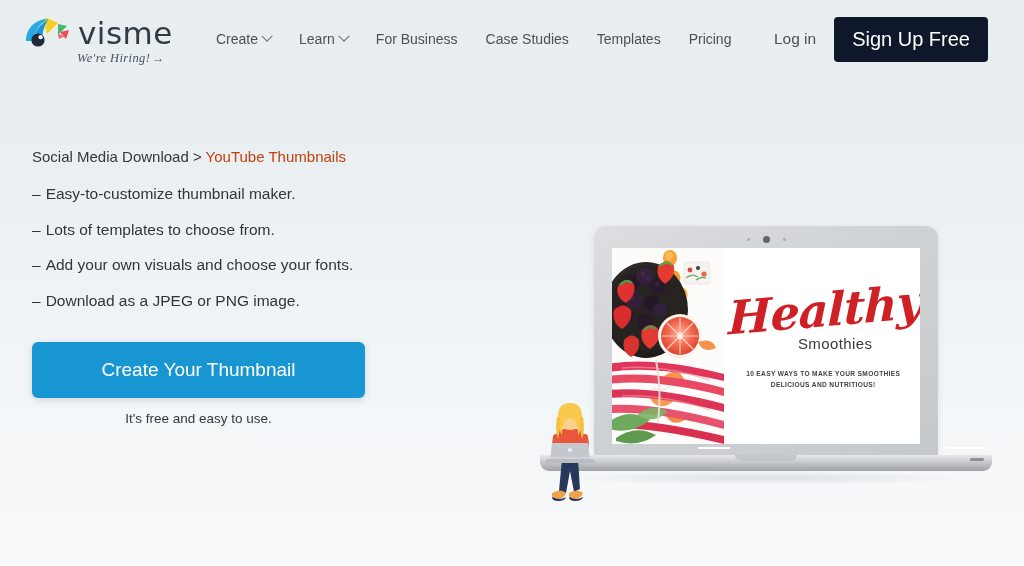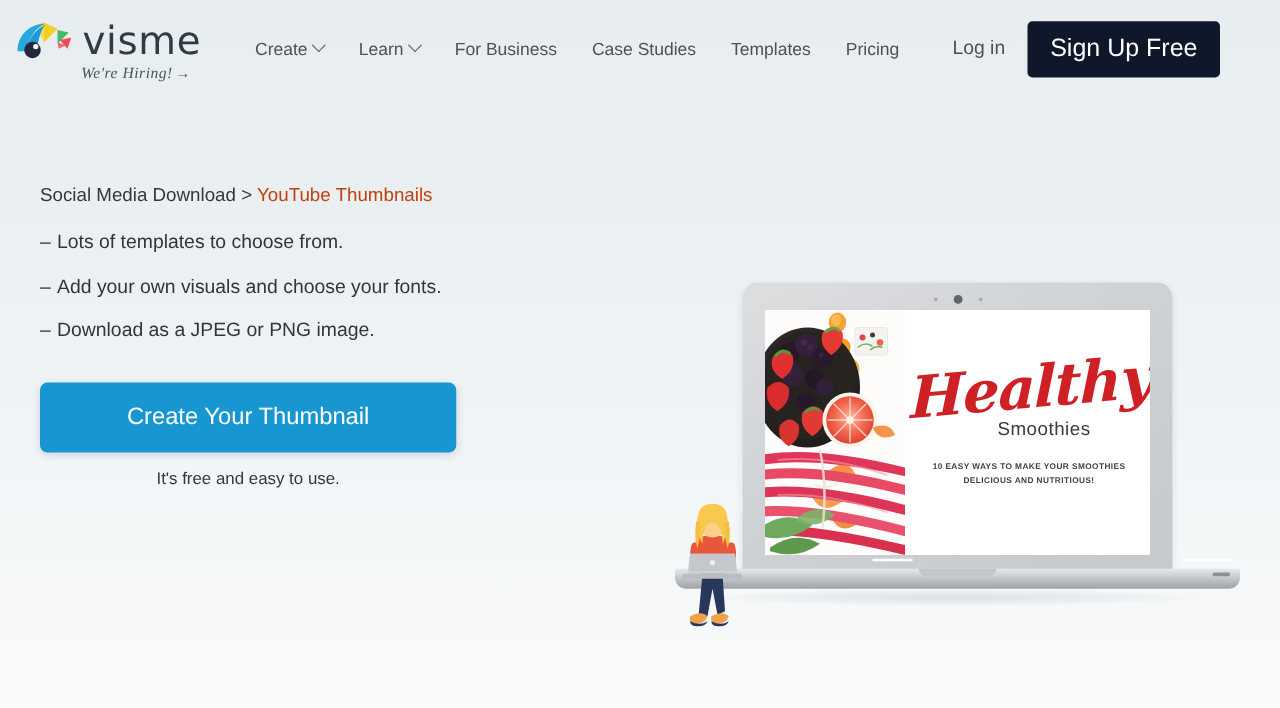--- a/index.html
+++ b/index.html
@@ -13,21 +13,21 @@
   body {
     font-family: "Liberation Sans", sans-serif;
     background: linear-gradient(to bottom, #e8edf0 0%, #eaeff2 30%, #f2f5f7 65%, #f8fafb 100%);
     color: #3c3c3c;
     position: relative;
   }
 
   
   .header {
     position: absolute;
-    top: 0; left: 0;
+    top: 0; left: 12px;
     width: 996px;
     height: 78px;
     display: flex;
     align-items: center;
     padding: 0 12px 0 10px;
   }
 
   .logo-block {
     display: flex;
     flex-direction: column;
@@ -381,20 +381,21 @@
 <div class="hero-left" data-interactable="false">
 
   <div class="breadcrumb" data-interactable="false">
     <span class="crumb-link" data-interactable="true">Social Media Download</span>
     <span class="crumb-sep" data-interactable="false">&gt;</span>
     <span class="crumb-current" data-interactable="false">YouTube Thumbnails</span>
   </div>
 
 
   <ul class="features" data-interactable="false">
+    <li data-interactable="false"><span class="dash" data-interactable="false">–</span><span data-interactable="false">Easy-to-customize thumbnail maker.</span></li>
     <li data-interactable="false"><span class="dash" data-interactable="false">–</span><span data-interactable="false">Lots of templates to choose from.</span></li>
     <li data-interactable="false"><span class="dash" data-interactable="false">–</span><span data-interactable="false">Add your own visuals and choose your fonts.</span></li>
     <li data-interactable="false"><span class="dash" data-interactable="false">–</span><span data-interactable="false">Download as a JPEG or PNG image.</span></li>
   </ul>
 
   <button class="cta" data-interactable="true">Create Your Thumbnail</button>
   <div class="cta-sub" data-interactable="false">It's free and easy to use.</div>
 </div>
 
 <div class="laptop-wrap" data-interactable="false">

